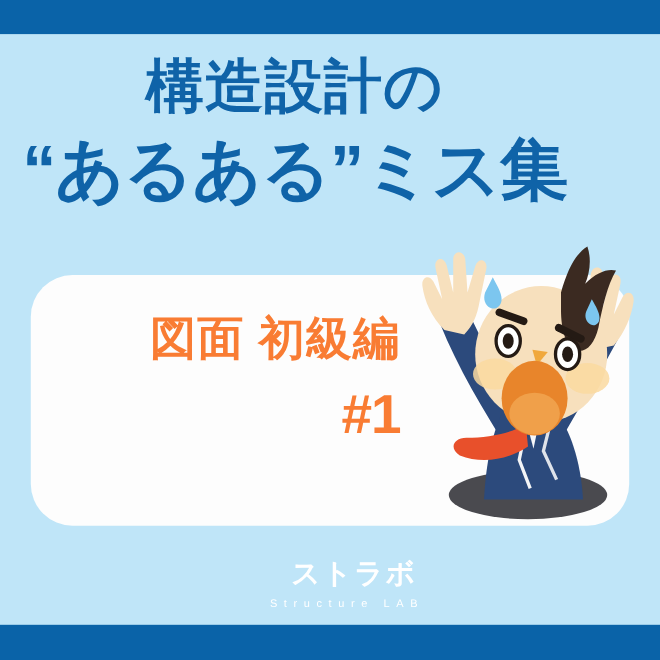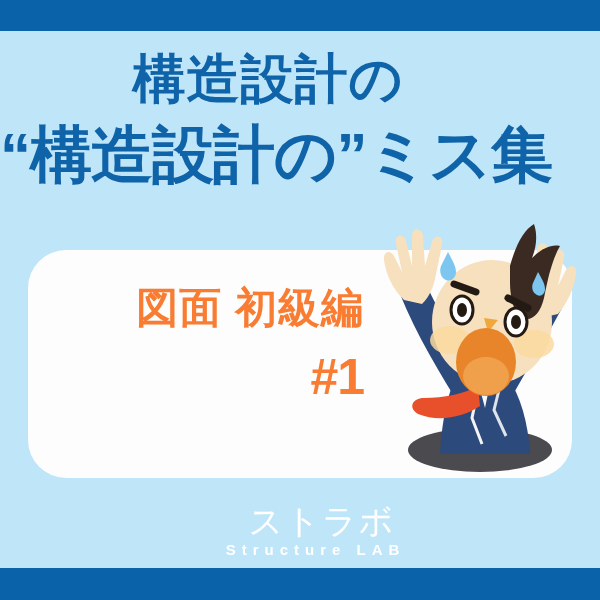--- a/index.html
+++ b/index.html
@@ -80,30 +80,30 @@
 
   
   .logo{
     position:absolute;
     left:0;bottom:42px;width:600px;
     text-align:center;
     color:#ffffff;
   }
   .logo .mark{
     display:block;
-    font-size:34px;
-    font-weight:400;
+    font-size:26px;
+    font-weight:700;
     line-height:38px;
     letter-spacing:2px;
     padding-left:44px;
   }
   .logo .tag{
     display:block;
-    font-size:15px;
-    font-weight:700;
+    font-size:10px;
+    font-weight:400;
     line-height:16px;
     letter-spacing:6px;
     margin-top:2px;
     margin-left:31px;
   }
 
   
   .character{
     position:absolute;
     left:352px;top:222px;
@@ -113,21 +113,21 @@
 </style>
 </head>
 <body>
 
 <div class="canvas">
 
   <div class="bar bar-top"></div>
 
   <div class="headline">
     <span class="line1">構造設計の</span>
-    <span class="line2">“構造設計の”ミス集</span>
+    <span class="line2">“あるある”ミス集</span>
   </div>
 
   <div class="card"></div>
 
   <div class="card-text">
     <span class="sub">図面 初級編</span>
     <span class="num">#1</span>
   </div>
 
   <div class="character">

